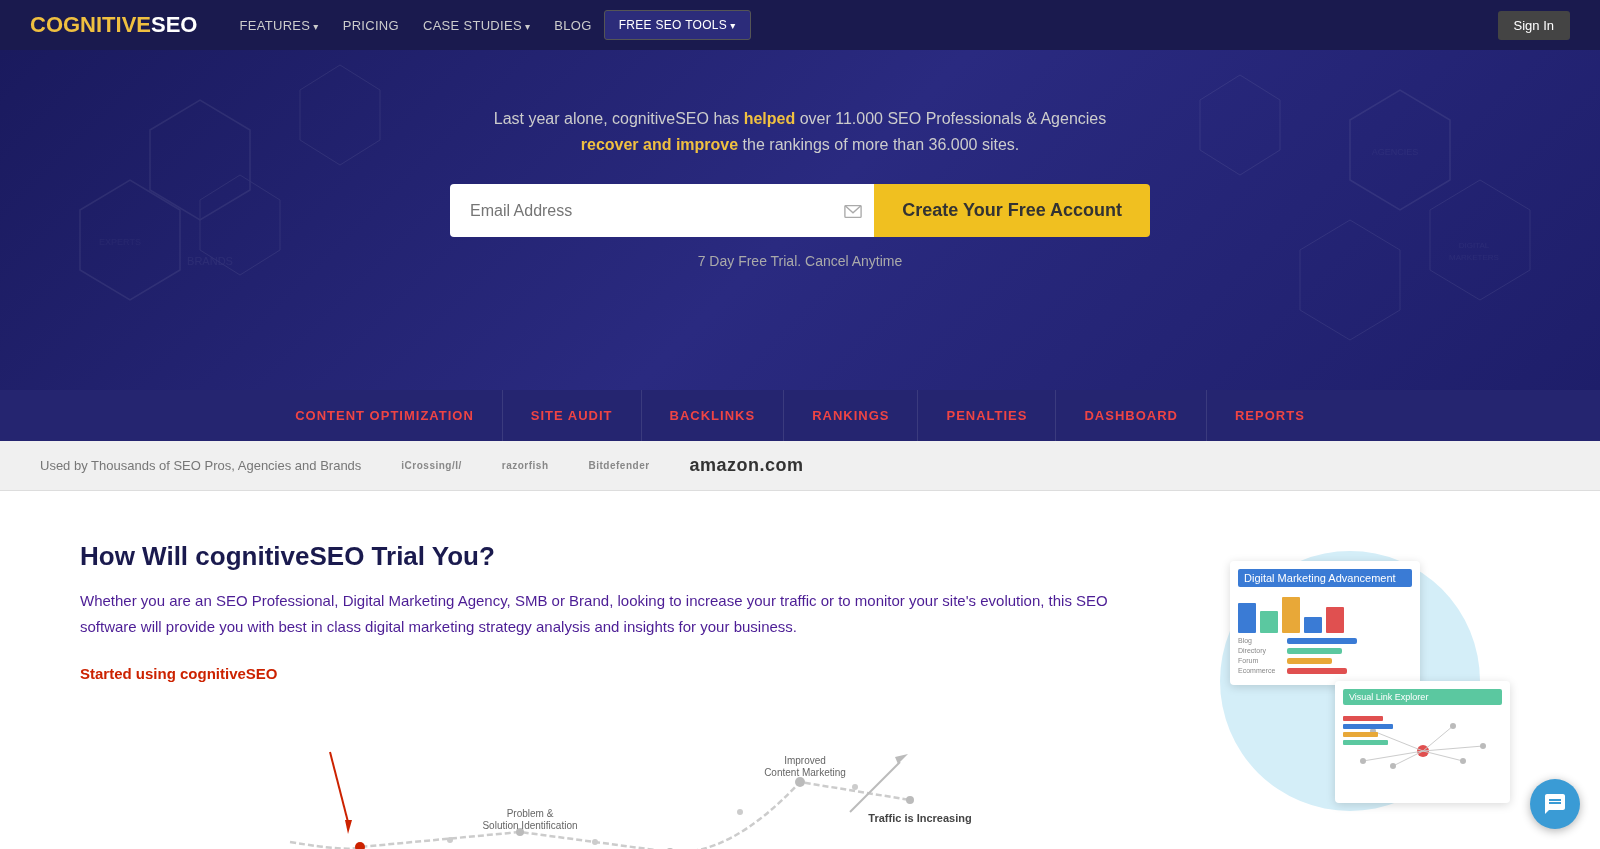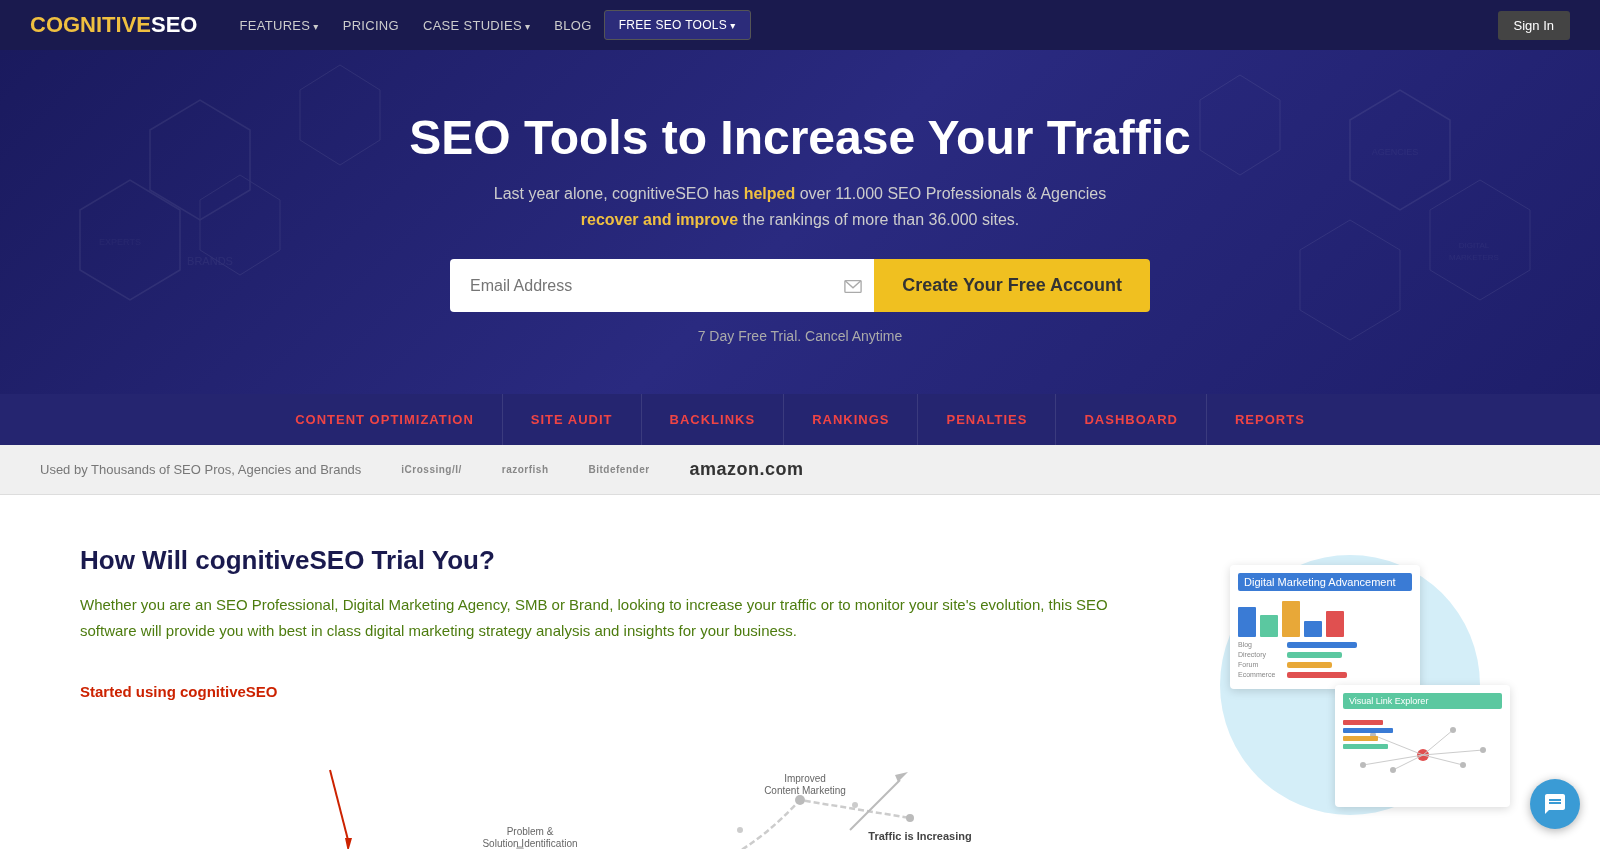--- a/index.html
+++ b/index.html
@@ -190,24 +190,24 @@
       align-items: flex-start;
     }
     .left-content { flex: 1; }
     .left-content h2 {
       color: #1a1a4e;
       font-size: 26px;
       font-weight: 800;
       margin-bottom: 16px;
     }
     .left-content p {
-      color: #4d7c0f;
+      color: #4c1d95;
       font-size: 15px;
       line-height: 1.7;
-      margin-bottom: 40px;
+      margin-bottom: 26px;
     }
 
     
     .journey-chart {
       position: relative;
       width: 100%;
       height: 220px;
     }
 
     .right-content {
@@ -326,21 +326,20 @@
     <polygon points="1350,70 1400,40 1450,70 1450,130 1400,160 1350,130" stroke="white" stroke-width="1.5" fill="none"></polygon>
     <text x="1395" y="105" fill="white" font-size="9" opacity="0.6" text-anchor="middle">AGENCIES</text>
     <polygon points="1430,160 1480,130 1530,160 1530,220 1480,250 1430,220" stroke="white" stroke-width="1" fill="none"></polygon>
     <text x="1474" y="198" fill="white" font-size="8" opacity="0.6" text-anchor="middle">DIGITAL</text>
     <text x="1474" y="210" fill="white" font-size="8" opacity="0.6" text-anchor="middle">MARKETERS</text>
     <polygon points="1300,200 1350,170 1400,200 1400,260 1350,290 1300,260" stroke="white" stroke-width="1" fill="none"></polygon>
     <polygon points="300,40 340,15 380,40 380,90 340,115 300,90" stroke="white" stroke-width="1" fill="none"></polygon>
     <polygon points="1200,50 1240,25 1280,50 1280,100 1240,125 1200,100" stroke="white" stroke-width="1" fill="none"></polygon>
   </svg>
 
-  <h1>SEO Tools to Increase Your Traffic</h1>
   <p class="hero-sub">
     <span>Last year alone, cognitiveSEO has </span><span class="highlight-yellow">helped</span><span> over 11.000 SEO Professionals &amp; Agencies</span>
   </p>
   <p class="hero-sub">
     <span class="highlight-yellow2">recover and improve</span><span> the rankings of more than 36.000 sites.</span>
   </p>
 
   <div class="hero-cta">
     <input class="hero-input" type="email" placeholder="Email Address" style="">
     <div class="hero-input-icon">

